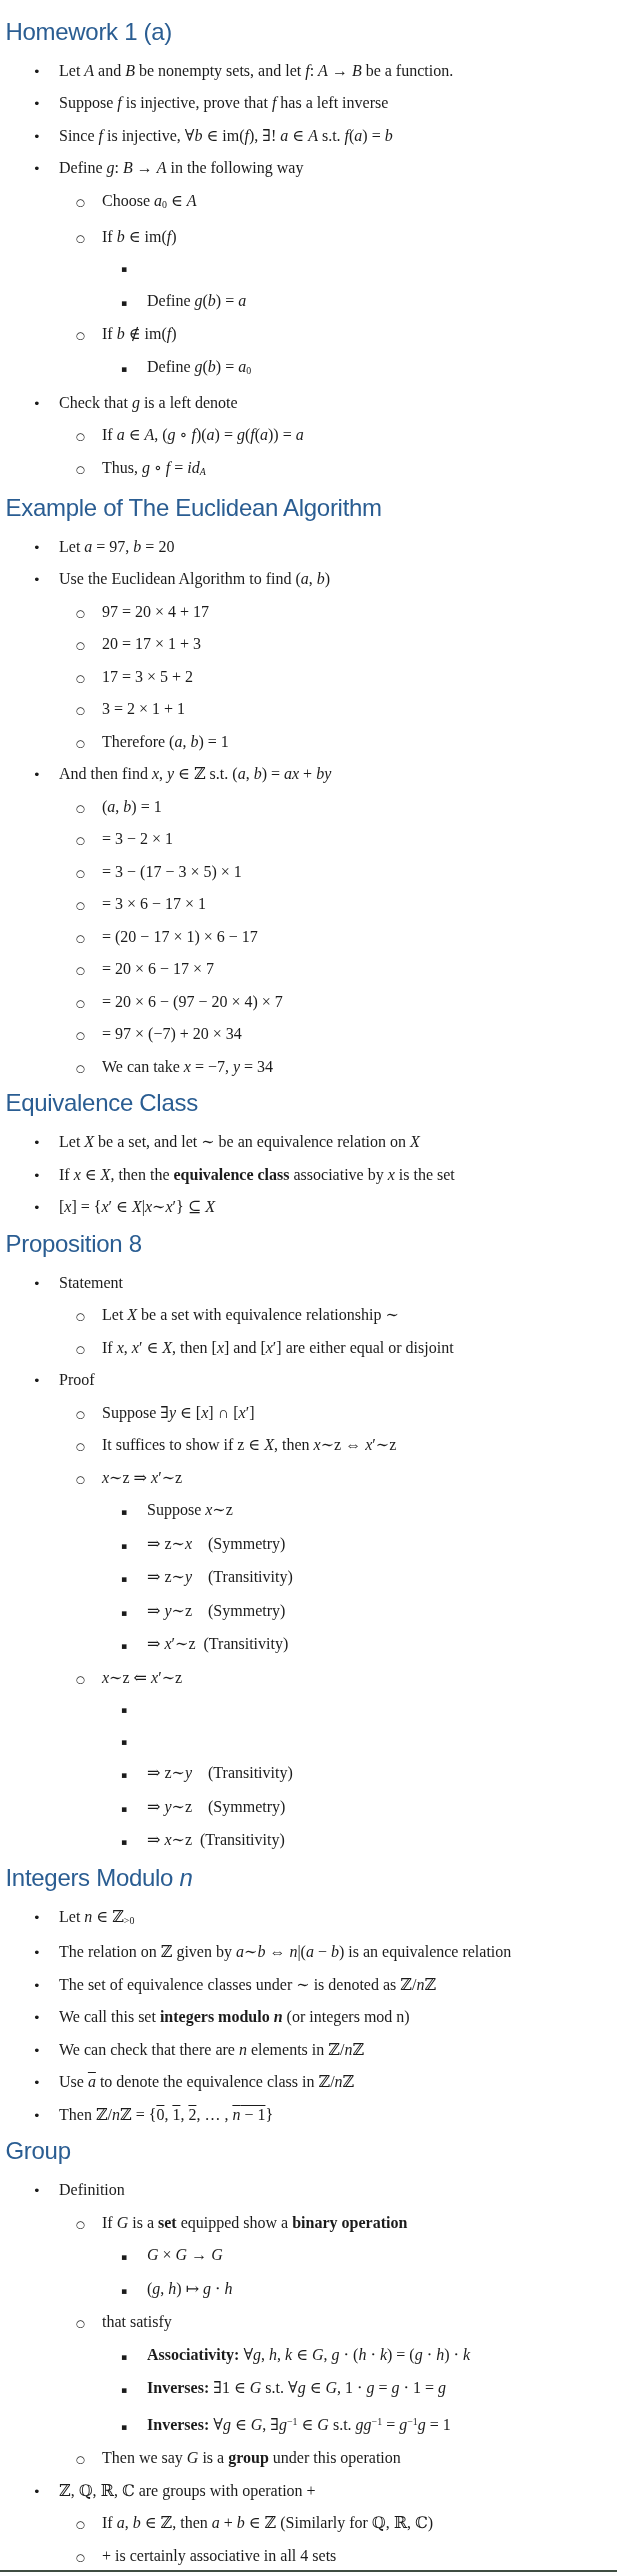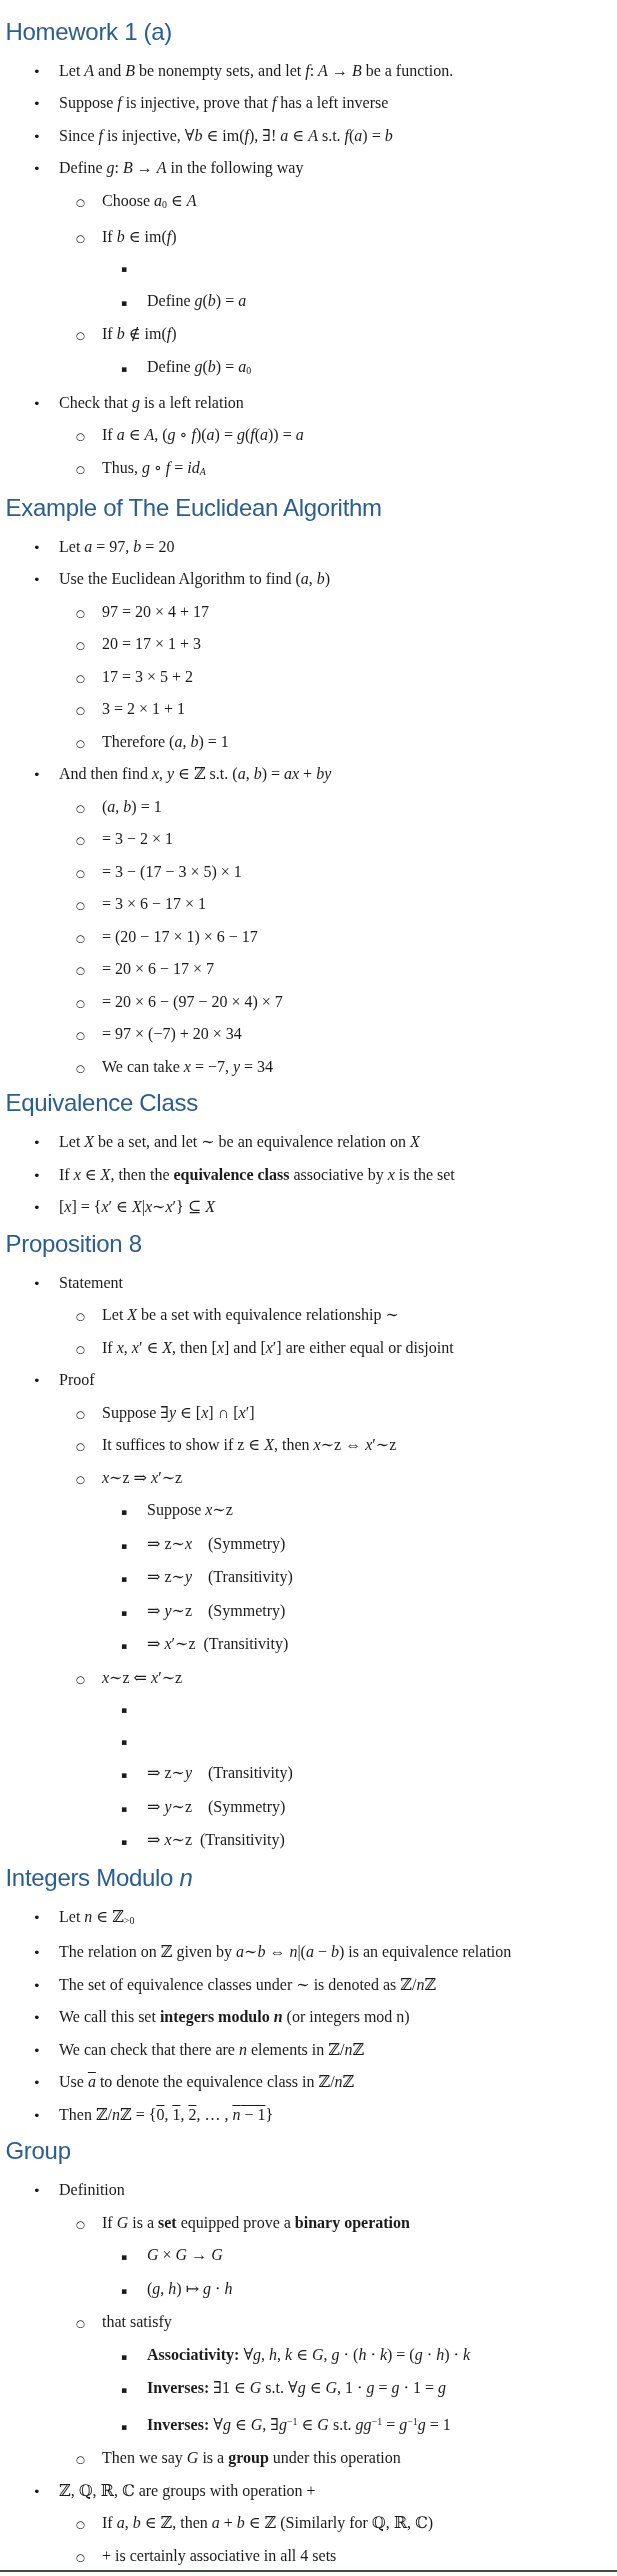--- a/index.html
+++ b/index.html
@@ -97,21 +97,21 @@
       <div class="row lvl2">
         <span class="marker">○</span>
         <span class="content"><span>If </span><span class="i">b</span><span> ∉ im(</span><span class="i">f</span><span>)</span></span>
       </div>
       <div class="row lvl3">
         <span class="marker">▪</span>
         <span class="content"><span>Define </span><span class="i">g</span><span>(</span><span class="i">b</span><span>) = </span><span class="i">a</span><span class="sub">0</span></span>
       </div>
       <div class="row lvl1">
         <span class="marker">•</span>
-        <span class="content"><span>Check that </span><span class="i">g</span><span> is a left relation</span></span>
+        <span class="content"><span>Check that </span><span class="i">g</span><span> is a left denote</span></span>
       </div>
       <div class="row lvl2">
         <span class="marker">○</span>
         <span class="content"><span>If </span><span class="i">a</span><span> ∈ </span><span class="i">A</span><span>, (</span><span class="i">g</span><span> ∘ </span><span class="i">f</span><span>)(</span><span class="i">a</span><span>) = </span><span class="i">g</span><span>(</span><span class="i">f</span><span>(</span><span class="i">a</span><span>)) = </span><span class="i">a</span></span>
       </div>
       <div class="row lvl2">
         <span class="marker">○</span>
         <span class="content"><span>Thus, </span><span class="i">g</span><span> ∘ </span><span class="i">f</span><span> = </span><span class="i">id</span><span class="sub i">A</span></span>
       </div>
       <div class="heading"><span>Example of The Euclidean Algorithm</span></div>
@@ -296,21 +296,21 @@
         <span class="marker">•</span>
         <span class="content"><span>Then ℤ/</span><span class="i">n</span><span>ℤ = {</span><span class="ov">0</span><span>, </span><span class="ov">1</span><span>, </span><span class="ov">2</span><span>, … , </span><span class="ov i">n</span><span class="ov"> − 1</span><span>}</span></span>
       </div>
       <div class="heading"><span>Group</span></div>
       <div class="row lvl1">
         <span class="marker">•</span>
         <span class="content"><span>Definition</span></span>
       </div>
       <div class="row lvl2">
         <span class="marker">○</span>
-        <span class="content"><span>If </span><span class="i">G</span><span> is a </span><span class="b">set</span><span> equipped prove a </span><span class="b">binary operation</span></span>
+        <span class="content"><span>If </span><span class="i">G</span><span> is a </span><span class="b">set</span><span> equipped show a </span><span class="b">binary operation</span></span>
       </div>
       <div class="row lvl3">
         <span class="marker">▪</span>
         <span class="content"><span class="i">G</span><span> × </span><span class="i">G</span><span> → </span><span class="i">G</span></span>
       </div>
       <div class="row lvl3">
         <span class="marker">▪</span>
         <span class="content"><span>(</span><span class="i">g</span><span>, </span><span class="i">h</span><span>) ↦ </span><span class="i">g</span><span> ⋅ </span><span class="i">h</span></span>
       </div>
       <div class="row lvl2">

